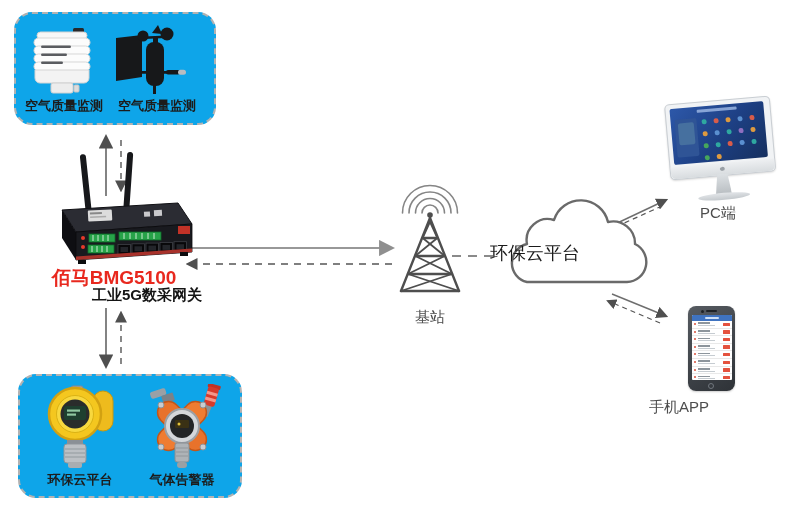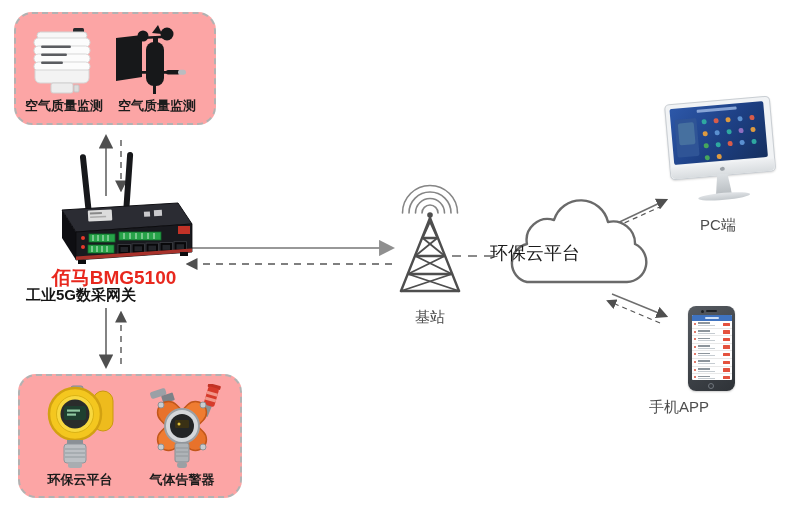--- a/index.html
+++ b/index.html
@@ -5,27 +5,27 @@
   html,body{margin:0;padding:0;background:#fff;}
   .canvas{
     position:relative;width:800px;height:512px;background:#fff;overflow:hidden;
     font-family:"Liberation Sans","DejaVu Sans",sans-serif;
   }
   .abs{position:absolute;}
   svg{display:block;}
   .conn{position:absolute;left:0;top:0;pointer-events:none;}
 
   
-  .dash-box{position:absolute;border:2px dashed #b2b2b2;border-radius:18px;box-sizing:border-box;background:#fca5a5;}
+  .dash-box{position:absolute;border:2px dashed #b2b2b2;border-radius:18px;box-sizing:border-box;background:#0ea5e9;}
 
   
   .cap{position:absolute;text-align:center;color:#1c1c1c;font-weight:700;font-size:13px;line-height:15px;}
   .cap-plain{position:absolute;text-align:center;color:#4d4d4d;font-weight:400;font-size:15px;line-height:17px;}
   .gw-brand{position:absolute;text-align:center;font-weight:700;font-size:19px;line-height:17px;color:#e8281e;}
-  .gw-sub{position:absolute;text-align:left;font-weight:700;font-size:15px;line-height:17px;color:#141414;}
+  .gw-sub{position:absolute;text-align:right;font-weight:700;font-size:15px;line-height:17px;color:#141414;}
   .uplink{position:absolute;text-align:center;font-weight:600;font-size:24px;color:#2a2a2a;}
   .cloud-label{position:absolute;text-align:left;font-weight:500;font-size:18px;color:#1a1a1a;line-height:26px;}
 
   
   .pc-group{position:absolute;left:660px;top:98px;width:120px;height:104px;}
   .pc-tilt{position:absolute;left:0;top:0;width:120px;height:104px;transform:rotate(-5deg);transform-origin:60px 50px;}
   .pc-monitor{position:absolute;left:8px;top:2px;width:104px;height:74px;background:#f1f3f5;border:1px solid #c9ced3;border-radius:5px;box-shadow:0 1px 2px rgba(0,0,0,.15);}
   .pc-screen{position:absolute;left:4px;top:4px;width:94px;height:56px;border-radius:2px;background:linear-gradient(135deg,#2d58a9 0%,#1d3f83 55%,#16305f 100%);overflow:hidden;}
   .pc-title{position:absolute;left:27px;top:3px;width:40px;height:3px;background:#9ab5e2;border-radius:1px;opacity:.85;}
   .pc-panel{position:absolute;left:4px;top:11px;width:22px;height:38px;background:#2f5496;border-radius:2px;}
@@ -242,21 +242,21 @@
           </div>
         </div>
         <div class="pc-chin">
             <span class="pc-logo"></span>
           </div>
       </div>
       <div class="pc-neck"></div>
       <div class="pc-base"></div>
     </div>
   </div>
-  <div class="cap-plain" style="left:690px;top:204px;width:56px;margin-top:12px;">PC端</div>
+  <div class="cap-plain" style="left:690px;top:204px;width:56px;">PC端</div>
 
   <div class="ph-frame">
     <div class="ph-speaker"></div>
       <div class="ph-cam"></div>
     <div class="ph-screen">
       <div class="ph-head">
           <i></i>
         </div>
       <div class="ph-row">
           <span class="pd"></span>

